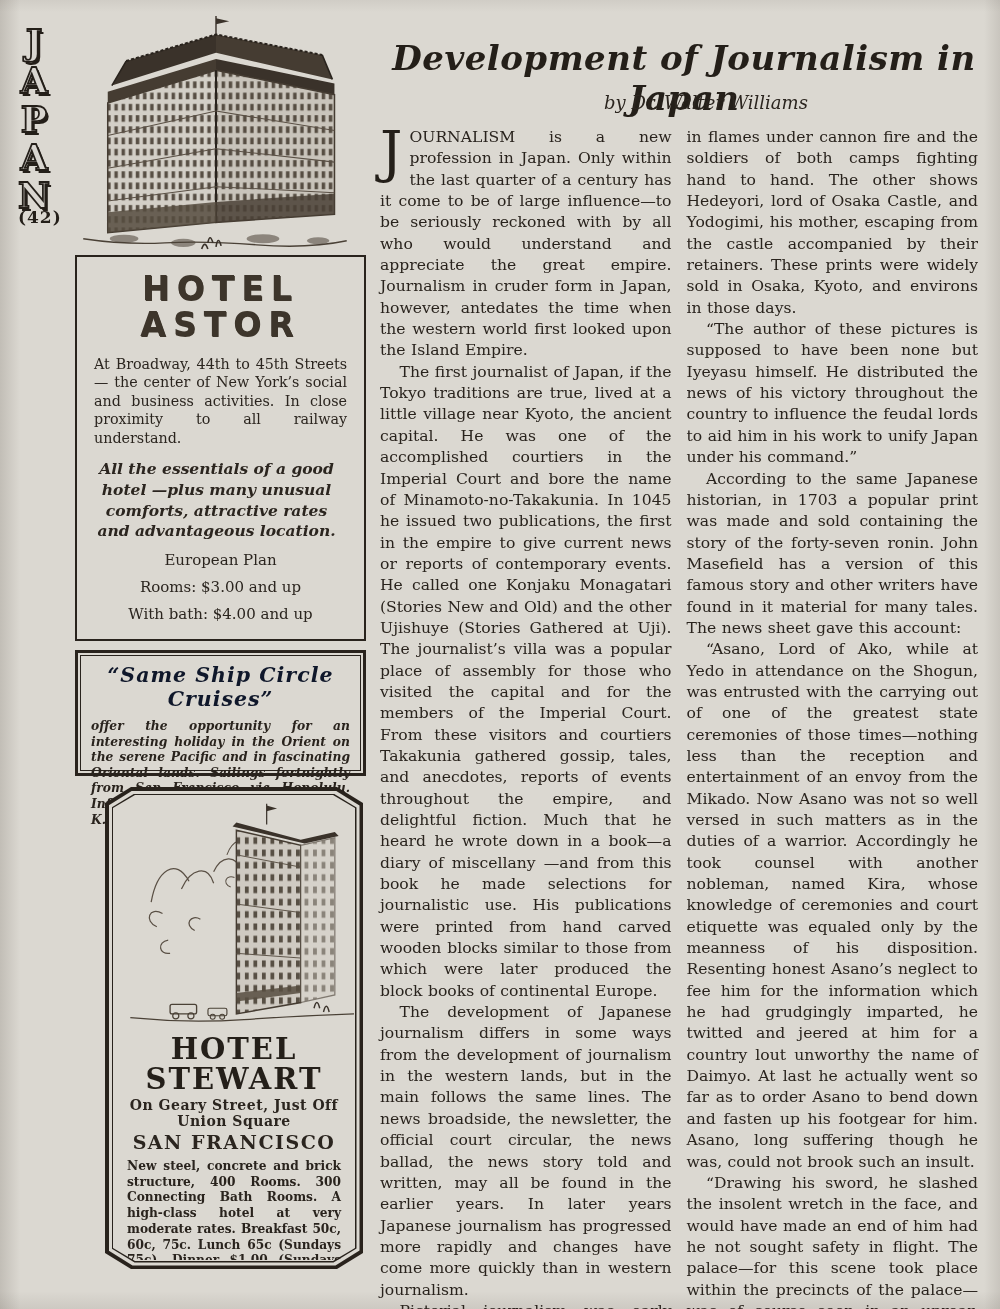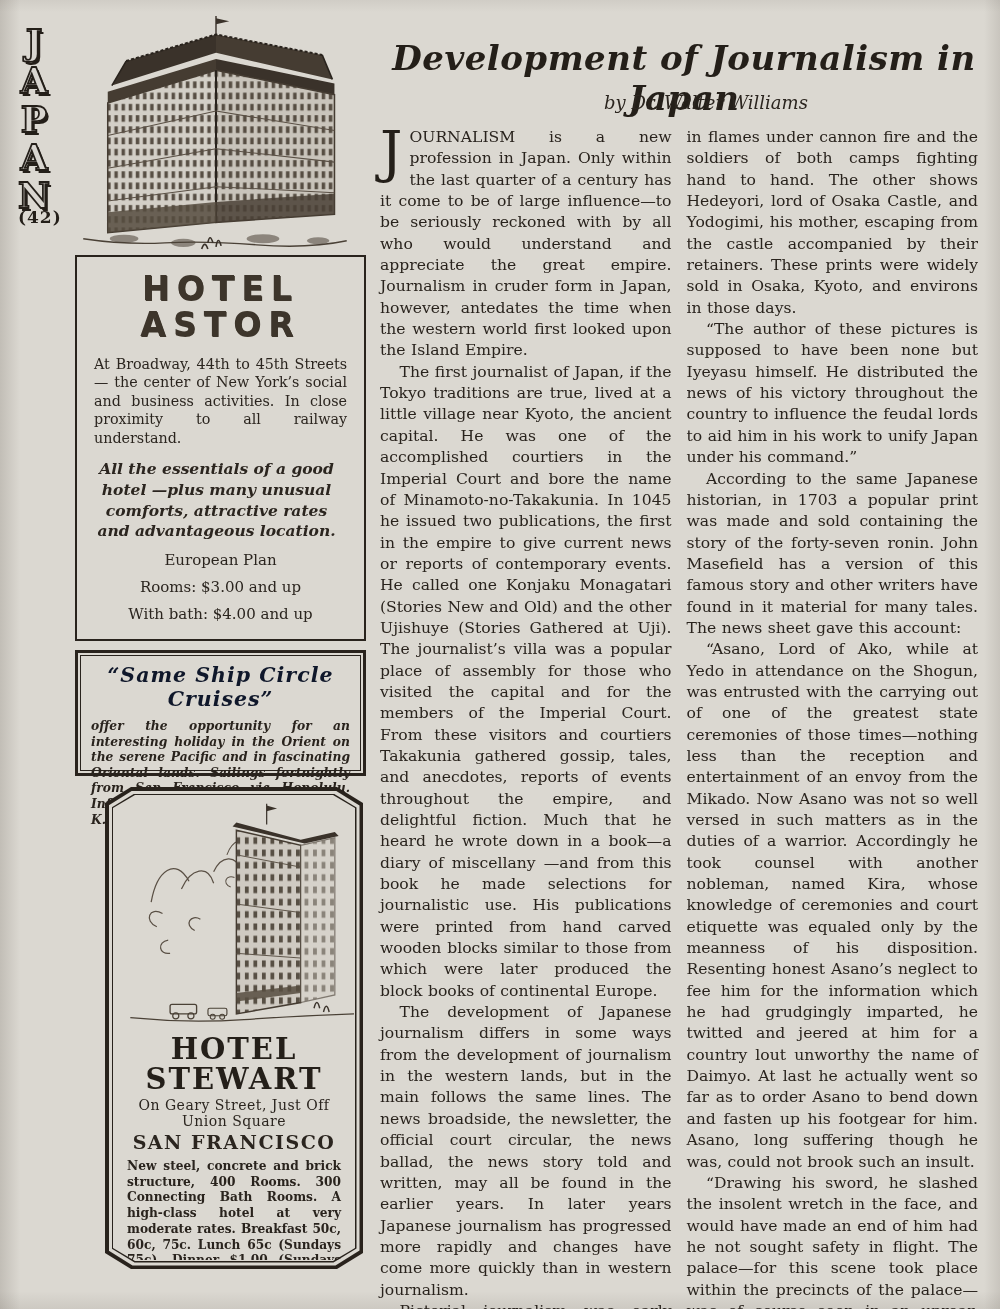--- a/index.html
+++ b/index.html
@@ -93,21 +93,21 @@
     clip-path:polygon(26px 0,calc(100% - 26px) 0,100% 16px,100% calc(100% - 16px),calc(100% - 26px) 100%,26px 100%,0 calc(100% - 16px),0 16px);}
   .oct2{inset:3.5px;background:#dbd8d1;
     clip-path:polygon(24px 0,calc(100% - 24px) 0,100% 15px,100% calc(100% - 15px),calc(100% - 24px) 100%,24px 100%,0 calc(100% - 15px),0 15px);}
   .oct3{inset:6.5px;background:#28221c;
     clip-path:polygon(23px 0,calc(100% - 23px) 0,100% 14px,100% calc(100% - 14px),calc(100% - 23px) 100%,23px 100%,0 calc(100% - 14px),0 14px);}
   .oct4{inset:8px;background:#dbd8d1;
     clip-path:polygon(22px 0,calc(100% - 22px) 0,100% 13px,100% calc(100% - 13px),calc(100% - 22px) 100%,22px 100%,0 calc(100% - 13px),0 13px);}
   .stewart-content{position:absolute;inset:9px;text-align:center;overflow:hidden;}
   .stewart-illo{width:258px;height:232px;margin:2px auto 0 auto;}
   .stewart-name{font-size:29px;font-weight:bold;letter-spacing:2px;color:#241f19;line-height:1.05;}
-  .stewart-address{margin-top:2px;font-size:14px;font-weight:normal;letter-spacing:.5px;}
+  .stewart-address{margin-top:2px;font-size:14px;font-weight:bold;letter-spacing:.5px;}
   .stewart-city{margin-top:2px;font-size:19px;font-weight:bold;letter-spacing:1.5px;}
   .stewart-body{
     margin:6px 13px 0 13px;font-size:12.2px;font-weight:bold;
     line-height:1.29;text-align:justify;color:#29231d;
   }
   .footer-date{
     position:absolute;left:84px;top:1321px;
     font-family:"DejaVu Sans", sans-serif;
     font-size:10.5px;font-weight:bold;letter-spacing:1.5px;color:#3a332b;
   }

